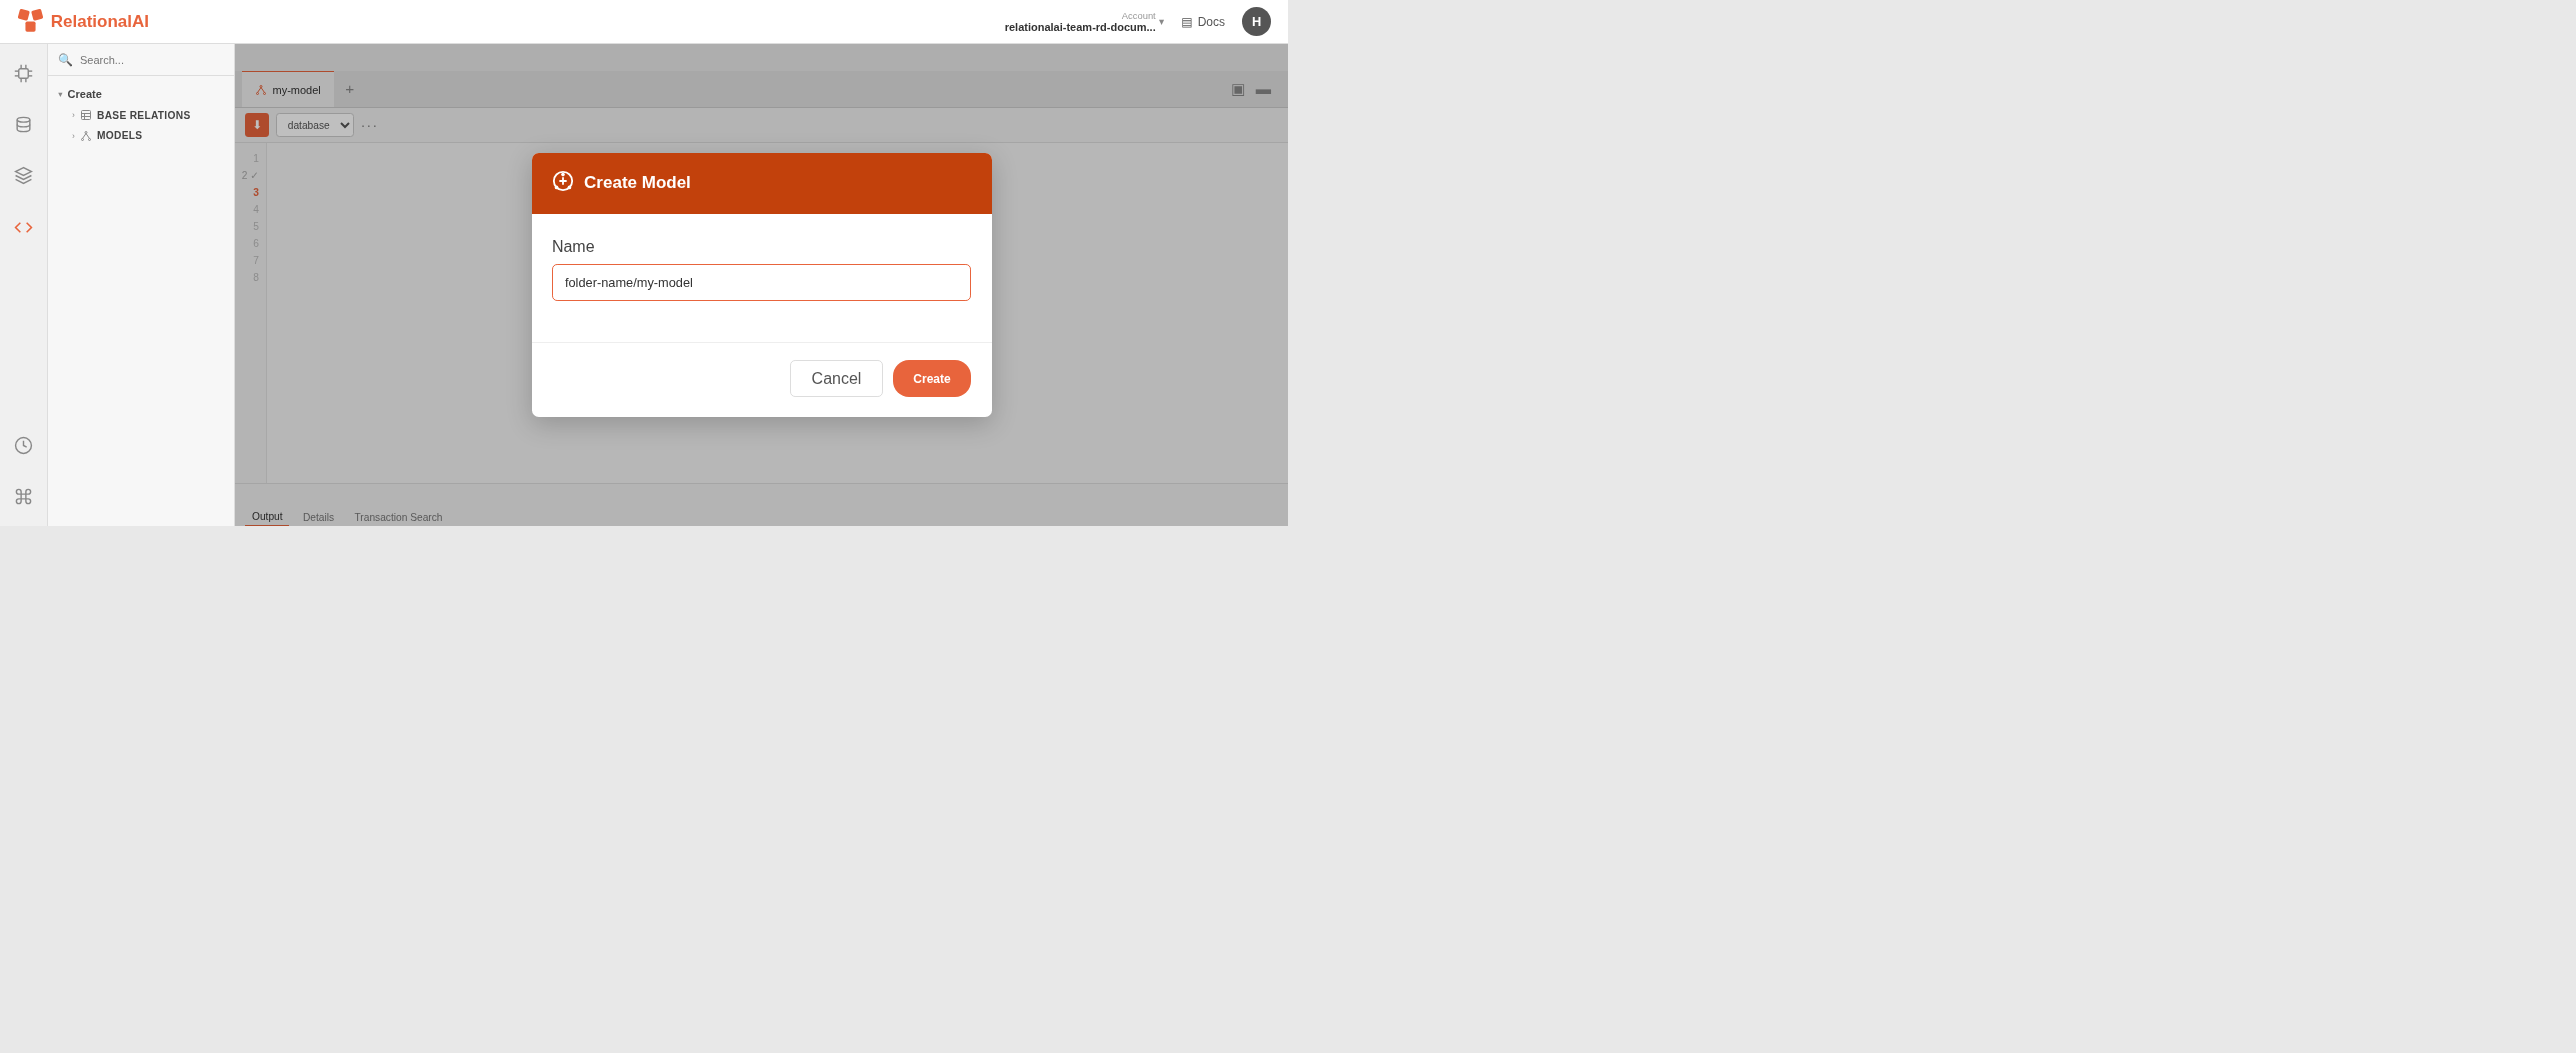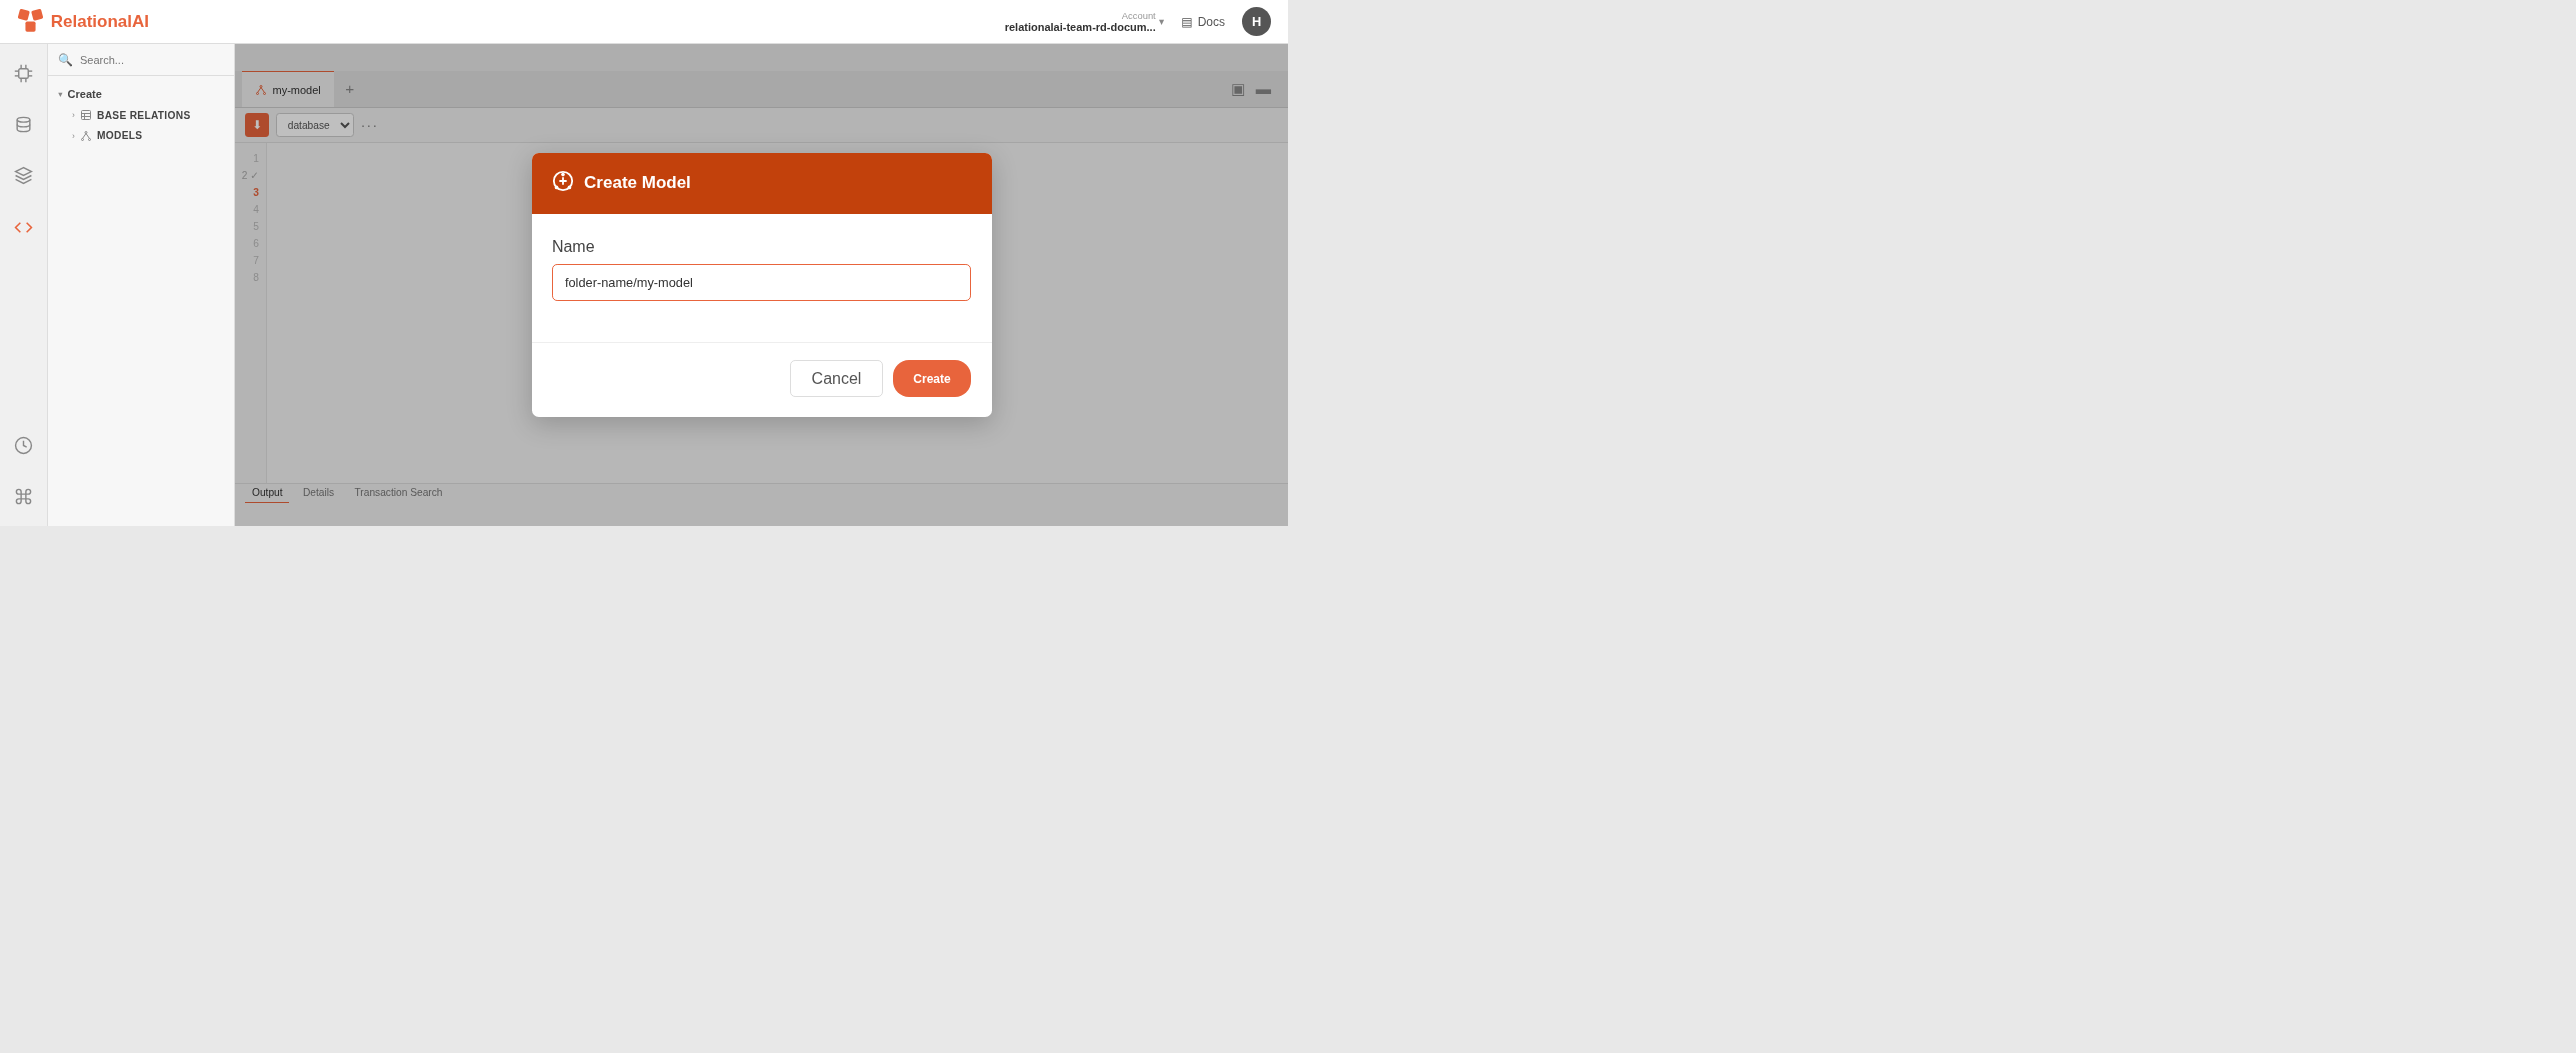--- a/index.html
+++ b/index.html
@@ -304,21 +304,21 @@
       color: #555;
       line-height: 17px;
     }
 
     
     .bottom-panel {
       height: 43px;
       background: #f0f0f0;
       border-top: 0.9px solid #ddd;
       display: flex;
-      align-items: flex-start;
+      align-items: flex-end;
       padding: 0 10.2px;
       gap: 6.8px;
     }
     .panel-tab {
       font-size: 10.2px;
       color: #777;
       cursor: pointer;
       padding: 3.4px 6.8px;
     }
     .panel-tab.active {

